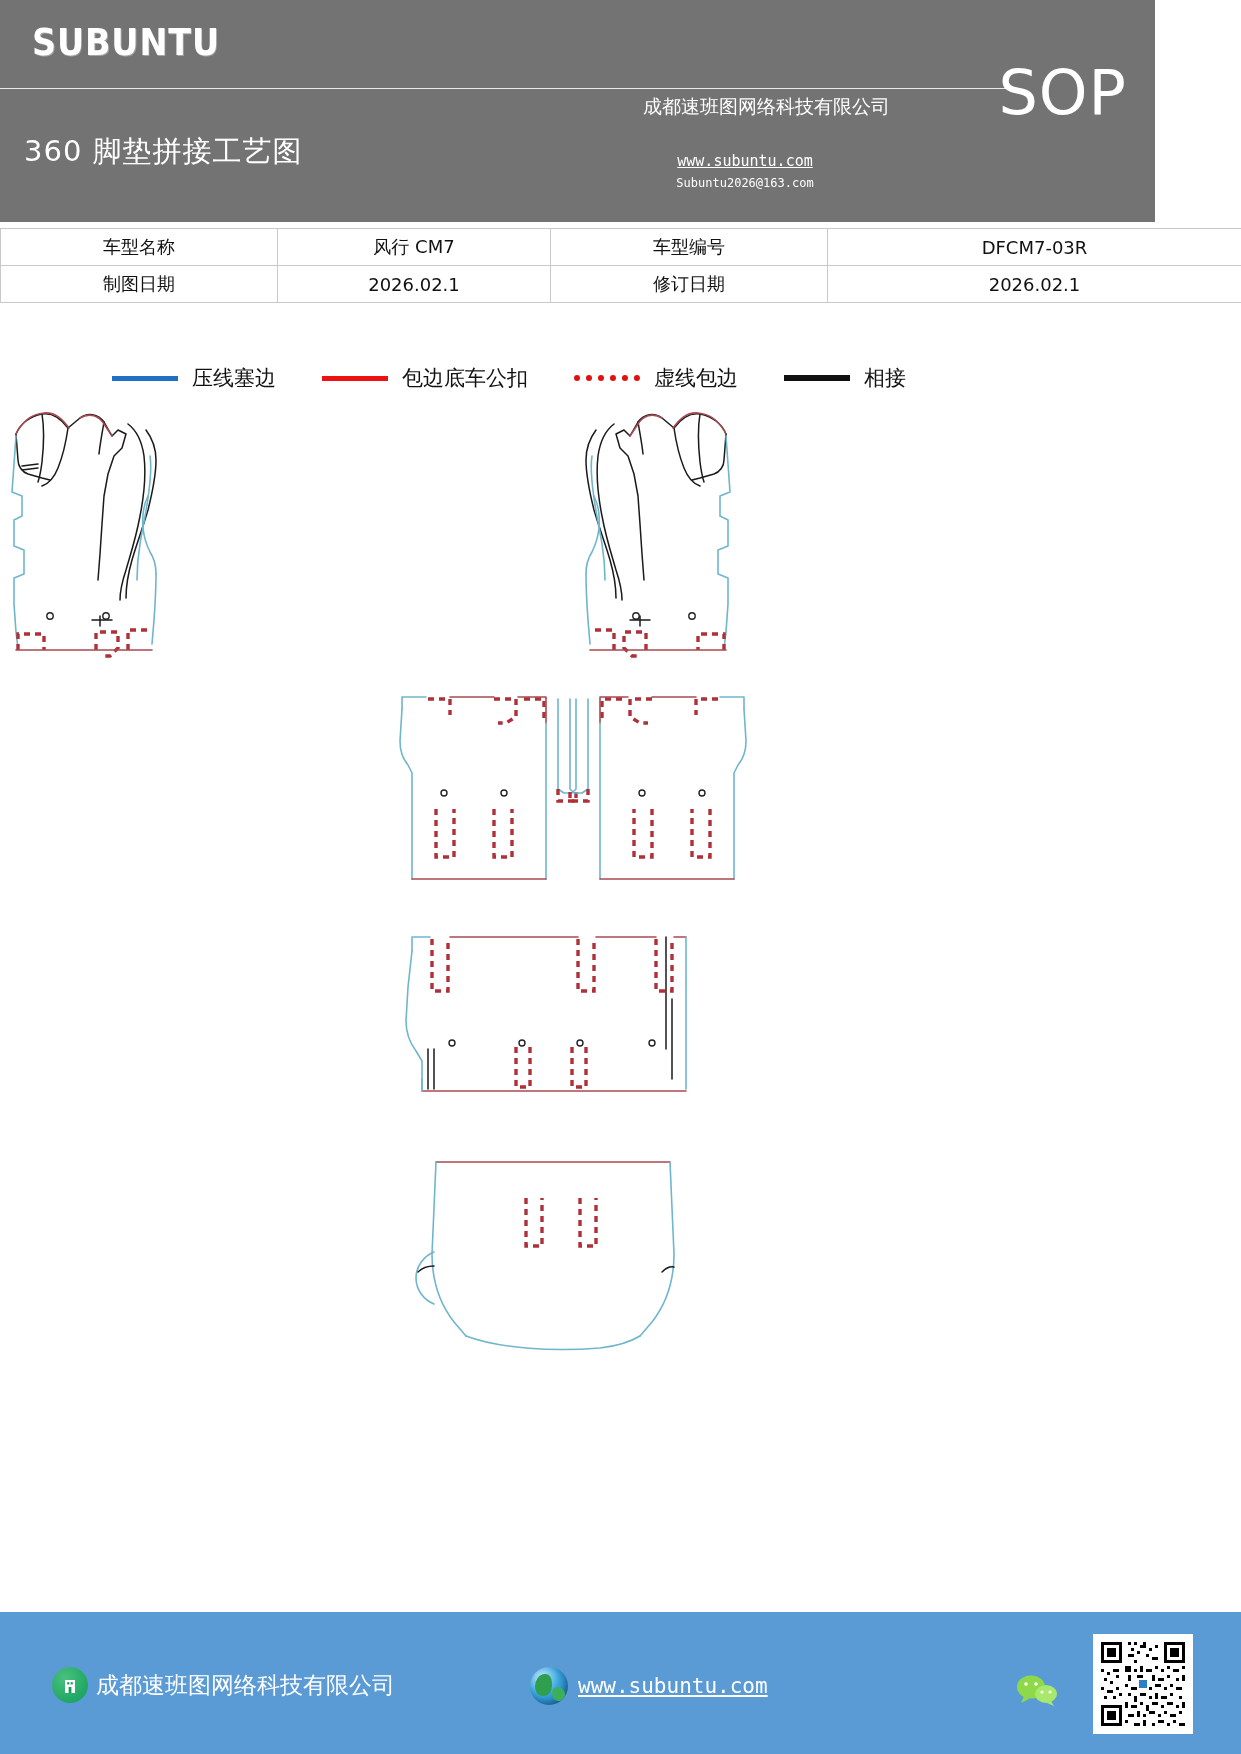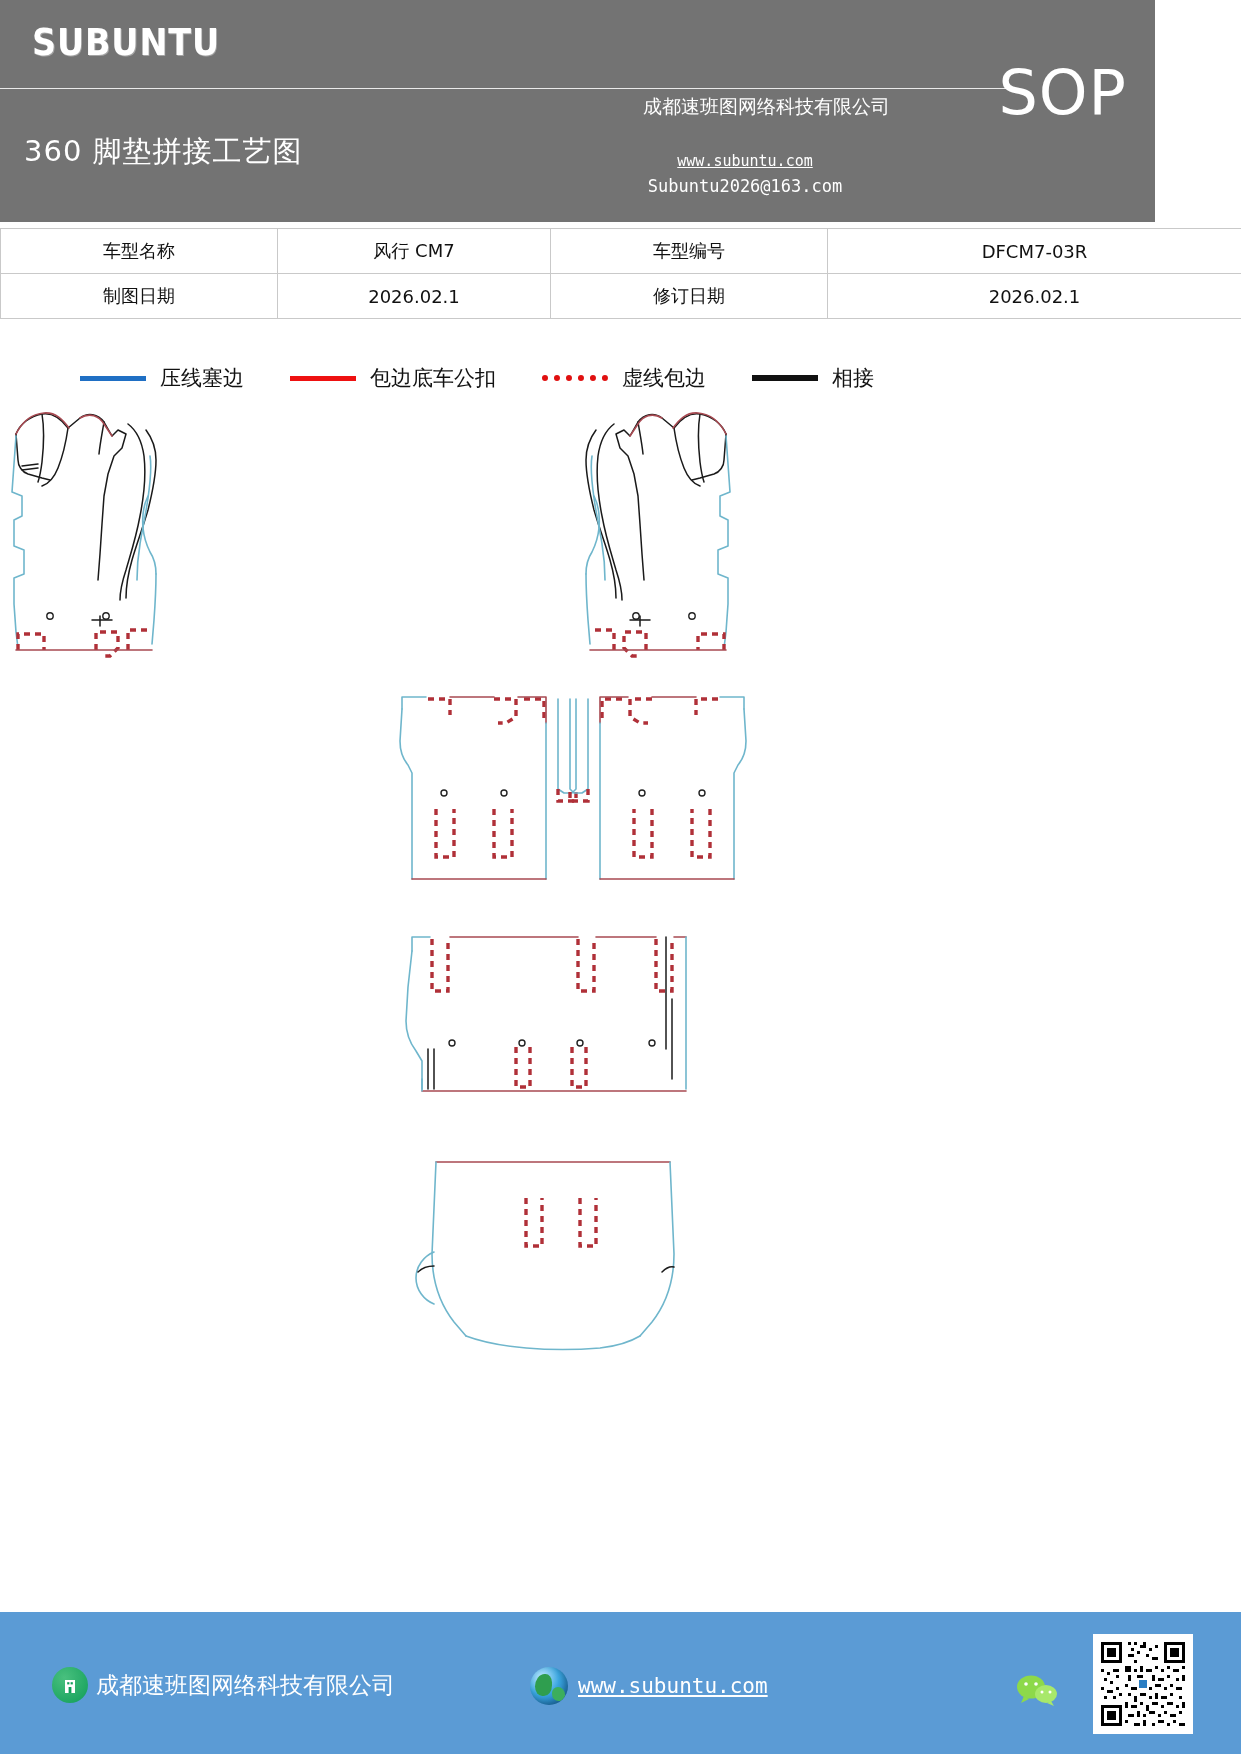--- a/index.html
+++ b/index.html
@@ -80,55 +80,55 @@
     font-size: 15px;
     color: #ffffff;
     text-decoration: underline;
   }
   .hdr-mail {
     position: absolute;
     left: 600px; top: 176px;
     width: 290px;
     text-align: center;
     font-family: "DejaVu Sans Mono", monospace;
-    font-size: 17px;
+    font-size: 12px;
     color: #ffffff;
   }
 
   
   .info-table {
     position: absolute;
     left: 0; top: 228px;
     width: 1241px;
     border-collapse: collapse;
     table-layout: fixed;
   }
   .info-table td {
     border: 1px solid #c9c9c9;
-    height: 45px;
+    height: 37px;
     text-align: center;
     vertical-align: middle;
     font-family: "DejaVu Sans", sans-serif;
     font-size: 18px;
     color: #111111;
   }
   .info-table td.label { width: 277px; }
   .info-table td.value { width: 273px; }
   .info-table td.label3 { width: 277px; }
   .info-table td.value3 { width: 414px; }
 
   
   .legend {
     position: absolute;
     left: 0; top: 356px;
     width: 1241px;
     height: 44px;
     display: flex;
     align-items: center;
-    padding-left: 80px;
+    padding-left: 112px;
   }
   .legend-item {
     display: flex;
     align-items: center;
     margin-right: 46px;
   }
   .legend-swatch {
     width: 66px;
     height: 5px;
     margin-right: 14px;

